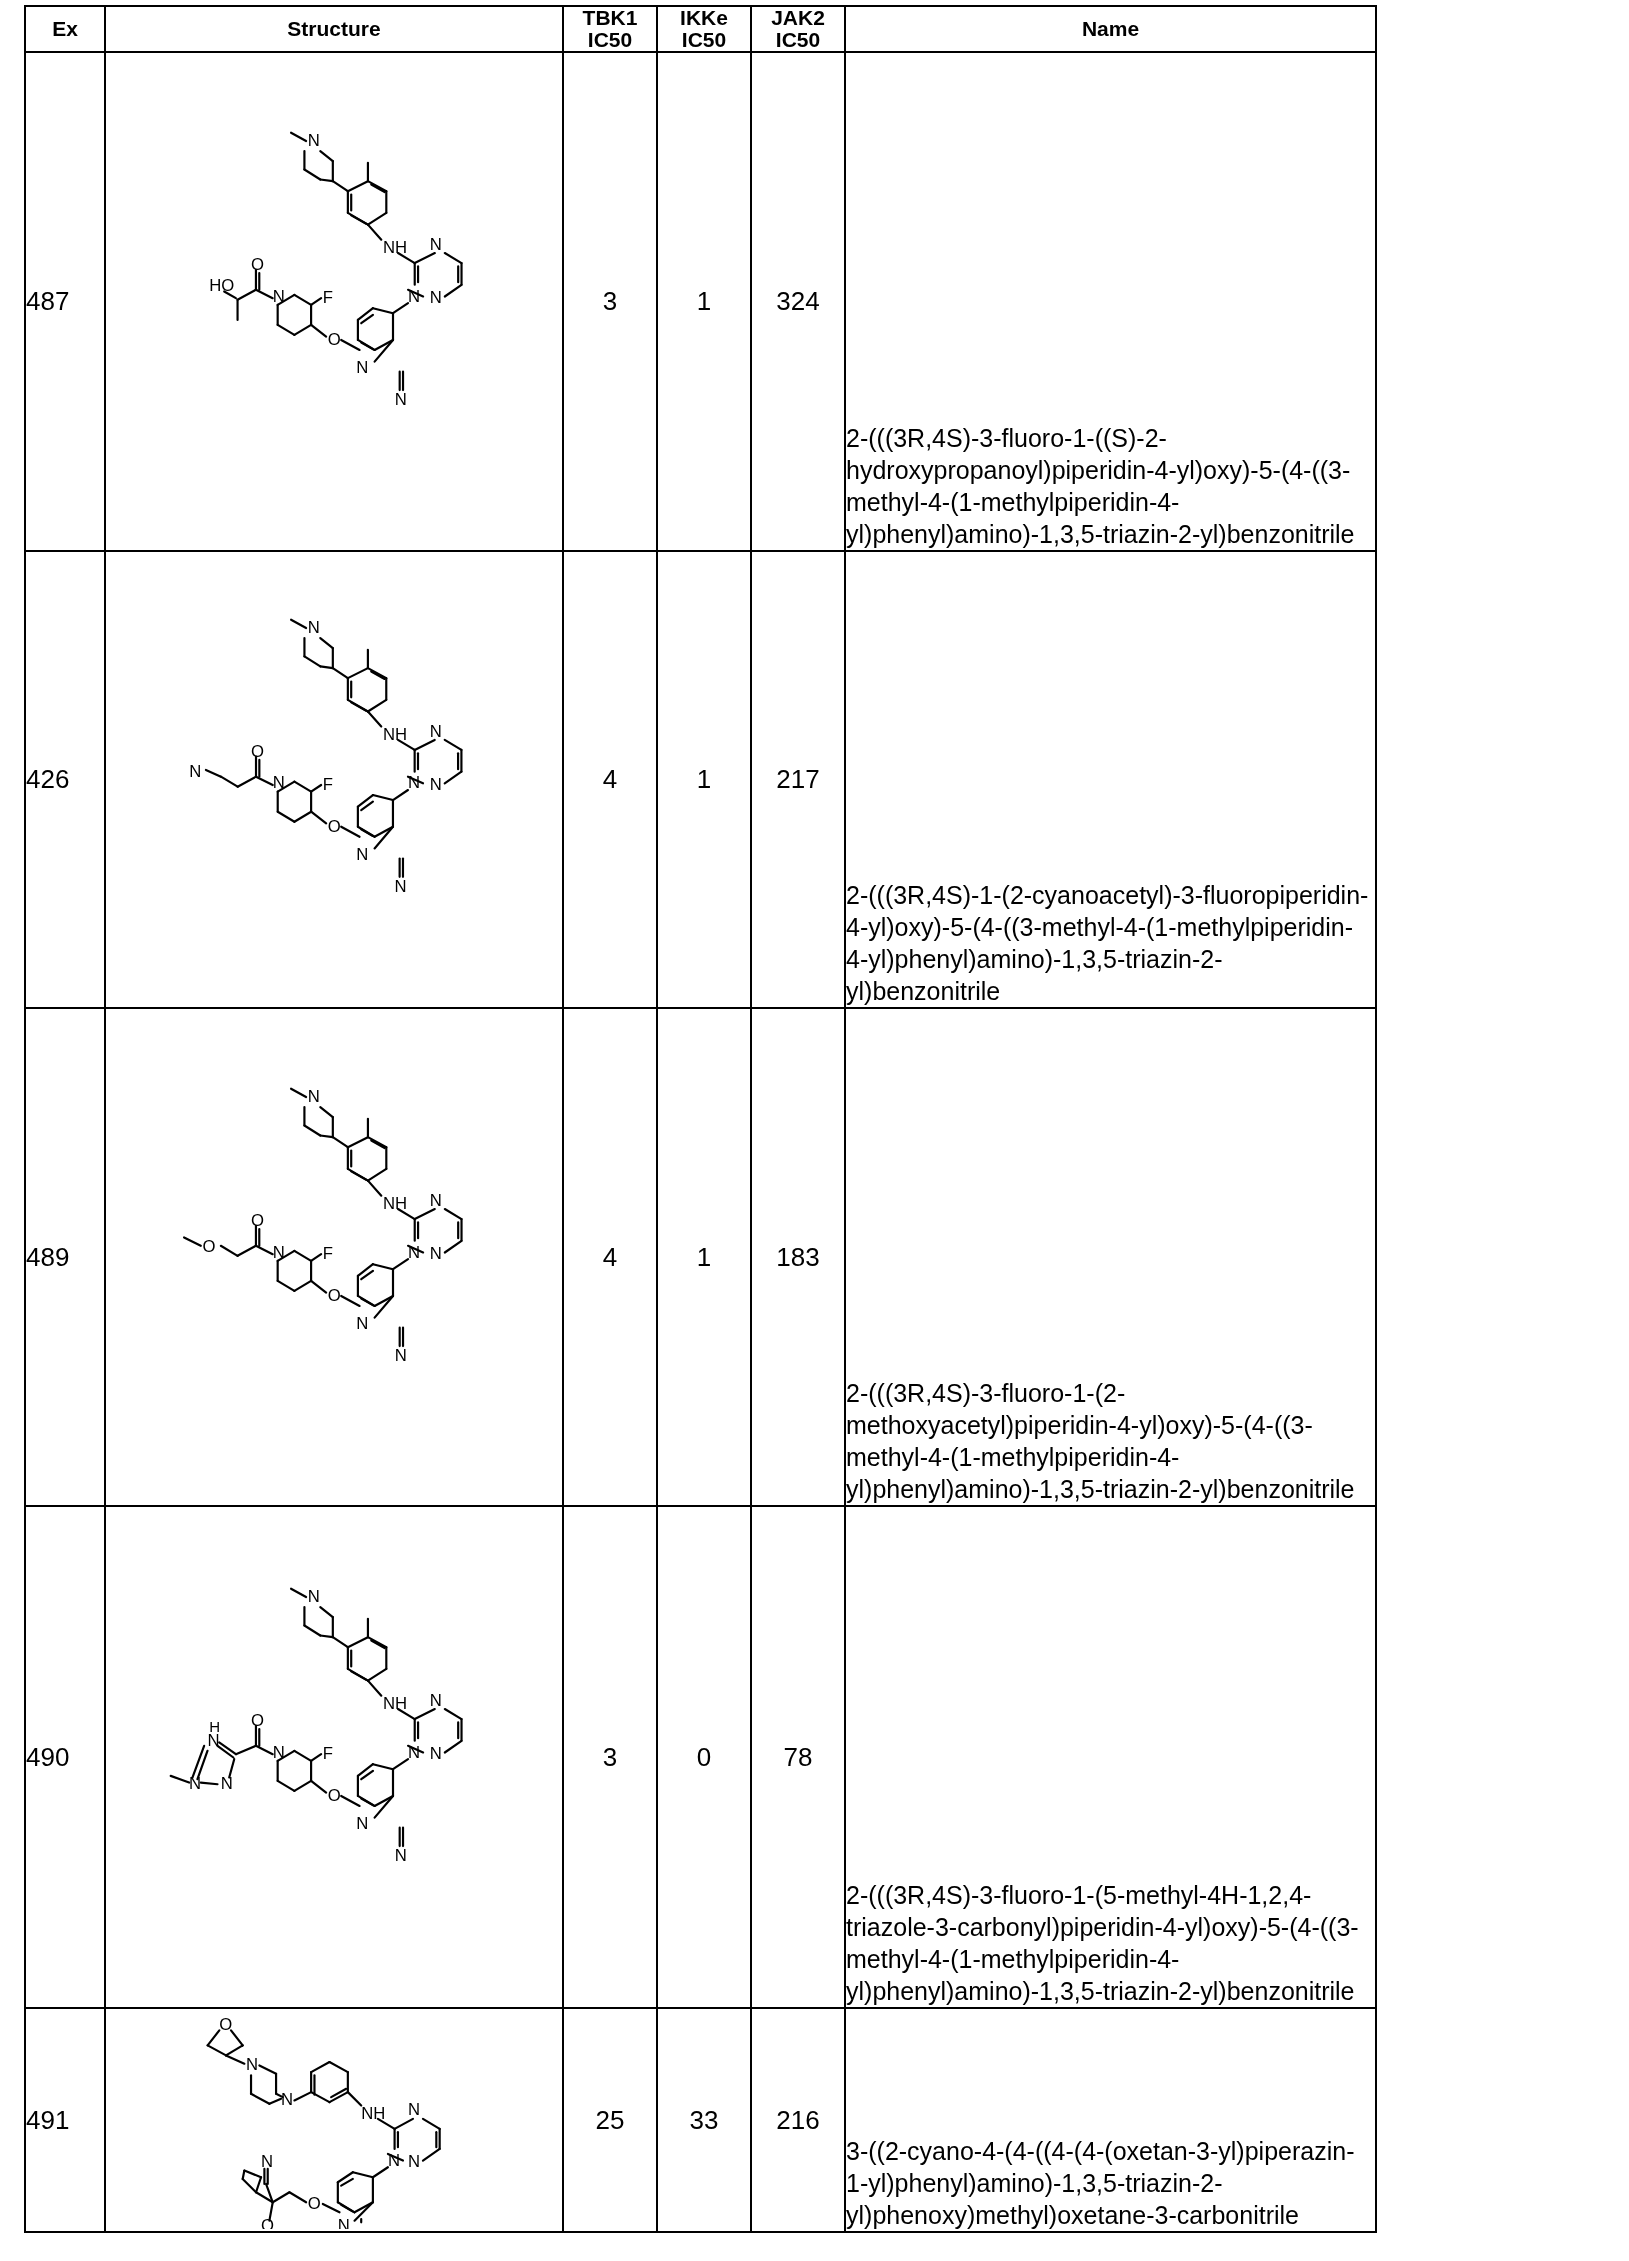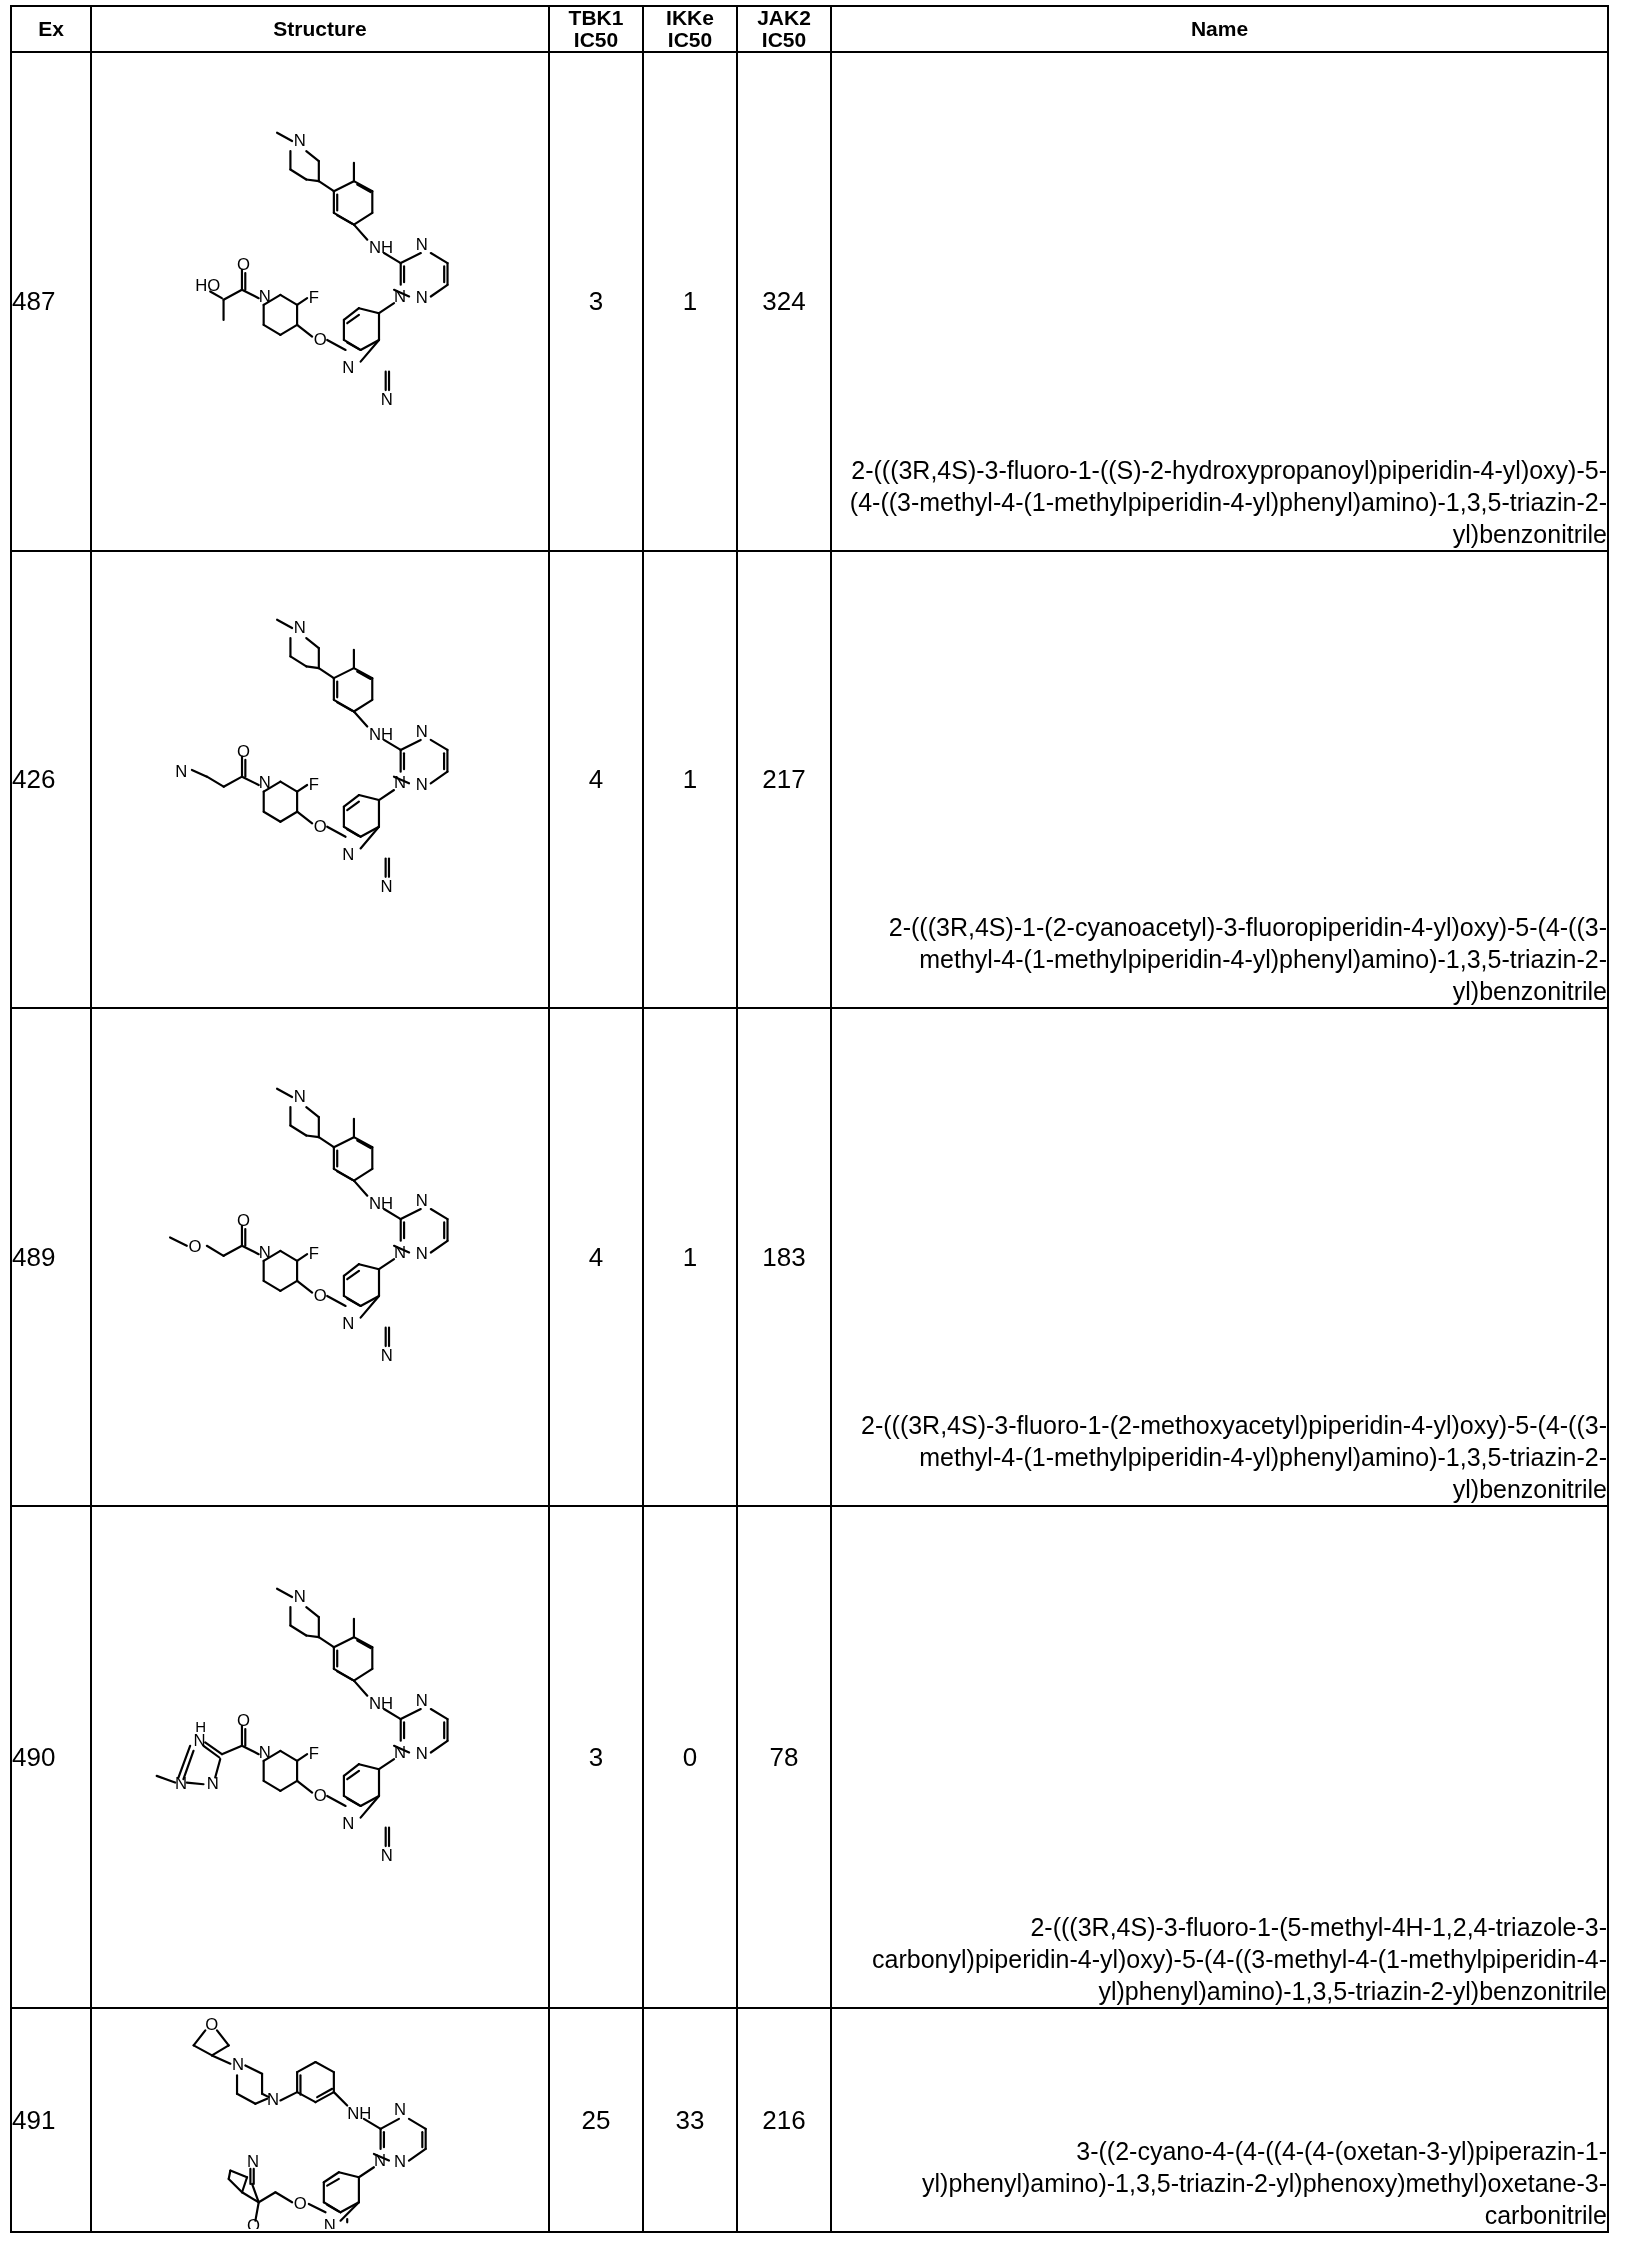--- a/index.html
+++ b/index.html
@@ -1,33 +1,33 @@
 <!DOCTYPE html>
 <html style="font-size:13.4px"><head>
 <meta charset="utf-8">
 <style>
   html,body{margin:0;padding:0;background:#ffffff;}
   body{font-family:"Liberation Sans", sans-serif;color:#000;}
   .page{width:1629px;height:2261px;position:relative;box-sizing:border-box;background:#fff;}
-  table.patent{border-collapse:collapse;width:1599px;margin:5px 0 0 10px;table-layout:fixed;}
+  table.patent{border-collapse:collapse;width:1353px;margin:5px 0 0 24px;table-layout:fixed;}
   table.patent td,table.patent th{border:2.5px solid #000;padding:0;vertical-align:middle;background:#fff;}
   .c-ex{width:80px;}
   .c-struct{width:458px;}
   .c-n1{width:94px;}
   .c-n2{width:94px;}
   .c-n3{width:94px;}
   .c-name{width:auto;}
   thead th{height:43px;font-weight:bold;font-size:21px;text-align:center;line-height:1.05;}
   thead th .sub{display:block;font-size:21px;font-weight:bold;}
   td.ex{text-align:left;font-size:26px;}
   td.num{text-align:center;font-size:26px;}
   td.name{font-size:25px;line-height:1.28;padding:0 5px 0 6.7px;vertical-align:bottom;}
   td.struct{text-align:center;padding:3.3px 0;}
   td.struct svg{display:block;margin:0 auto;}
-  .nm-inner{display:block;text-align:right;}
+  .nm-inner{display:block;}
   .r487 td{height:497px;}
   .r488 td{height:455px;}
   .r489 td{height:496px;}
   .r490 td{height:500px;}
   .r491 td{height:222px;}
   td.name.vbot{vertical-align:bottom;}
 </style>
 </head>
 <body>
 

